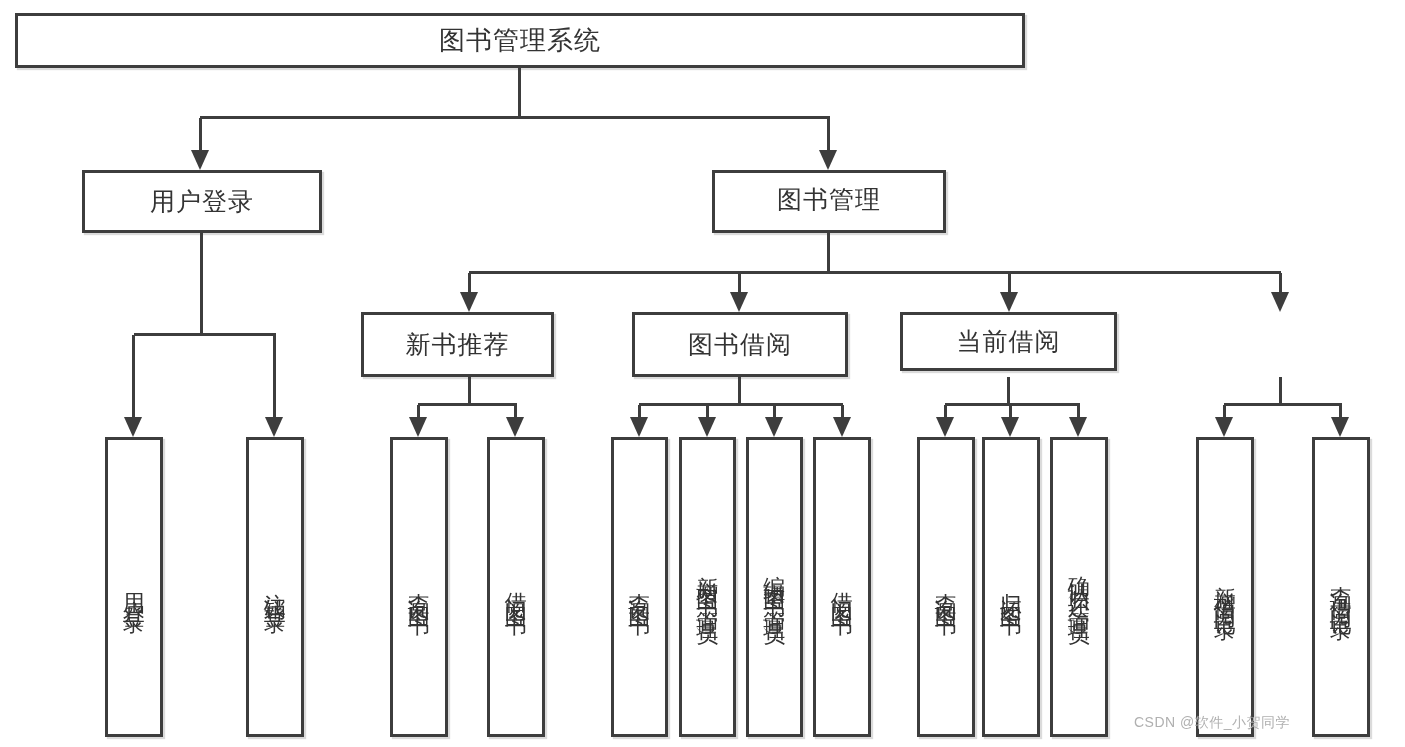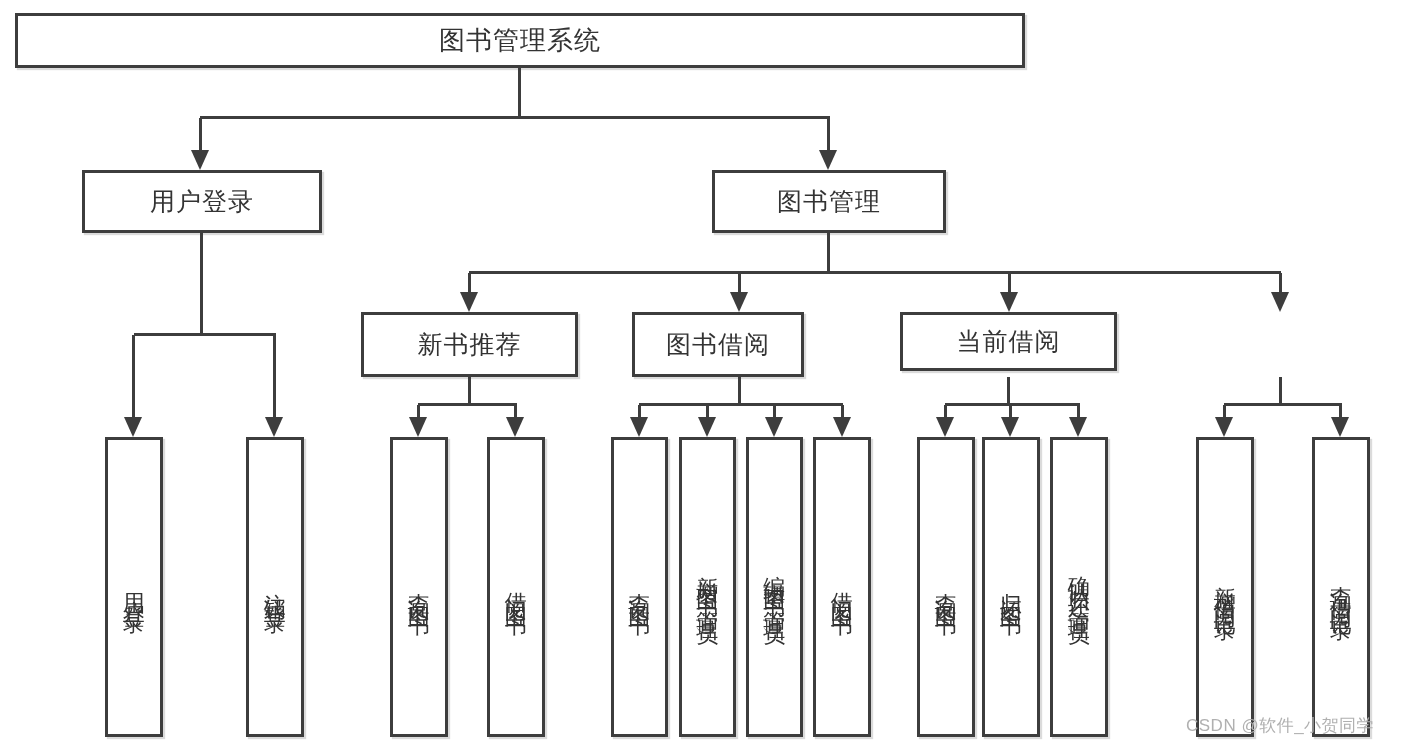--- a/index.html
+++ b/index.html
@@ -39,22 +39,22 @@
   .vl{position:absolute;width:3px;background:var(--line);}
   .hl{position:absolute;height:3px;background:var(--line);}
   .ah{
     position:absolute;width:0;height:0;
     border-left:9px solid transparent;
     border-right:9px solid transparent;
     border-top:20px solid var(--line);
   }
   #watermark{
     position:absolute;
-    left:1186px;top:714px;
-    font-size:17px;
+    left:1134px;top:714px;
+    font-size:14px;
     letter-spacing:0.5px;
     color:var(--wm);
     z-index:10;
     white-space:nowrap;
   }
 </style>
 </head>
 <body>
 
 <div id="canvas">
@@ -62,42 +62,42 @@
   <div class="box h1" style="left:15px;top:13px;width:1010px;height:55px;">图书管理系统</div>
 
   <div class="vl" style="left:518px;top:68px;height:50px;"></div>
   <div class="hl" style="left:200px;top:116px;width:630px;"></div>
   <div class="vl" style="left:199px;top:118px;height:38px;"></div>
   <div class="ah" style="left:191px;top:150px;"></div>
   <div class="vl" style="left:827px;top:118px;height:38px;"></div>
   <div class="ah" style="left:819px;top:150px;"></div>
 
   <div class="box h2" style="left:82px;top:170px;width:240px;height:63px;">用户登录</div>
-  <div class="box h2" style="left:712px;top:170px;width:234px;height:63px;">图书管理</div>
+  <div class="box h2" style="left:712px;top:170px;width:234px;height:63px;font-family:Liberation Mono, monospace;">图书管理</div>
 
   <div class="vl" style="left:200px;top:233px;height:102px;"></div>
   <div class="hl" style="left:134px;top:333px;width:142px;"></div>
   <div class="vl" style="left:132px;top:335px;height:88px;"></div>
   <div class="ah" style="left:124px;top:417px;"></div>
   <div class="vl" style="left:273px;top:335px;height:88px;"></div>
   <div class="ah" style="left:265px;top:417px;"></div>
 
   <div class="vl" style="left:827px;top:233px;height:40px;"></div>
   <div class="hl" style="left:469px;top:271px;width:812px;"></div>
   <div class="vl" style="left:468px;top:273px;height:25px;"></div>
   <div class="ah" style="left:460px;top:292px;"></div>
   <div class="vl" style="left:738px;top:273px;height:25px;"></div>
   <div class="ah" style="left:730px;top:292px;"></div>
   <div class="vl" style="left:1008px;top:273px;height:25px;"></div>
   <div class="ah" style="left:1000px;top:292px;"></div>
   <div class="vl" style="left:1279px;top:273px;height:25px;"></div>
   <div class="ah" style="left:1271px;top:292px;"></div>
 
-  <div class="box h2" style="left:361px;top:312px;width:217px;height:65px;">新书推荐</div>
-  <div class="box h2" style="left:632px;top:312px;width:172px;height:65px;">图书借阅</div>
+  <div class="box h2" style="left:361px;top:312px;width:193px;height:65px;">新书推荐</div>
+  <div class="box h2" style="left:632px;top:312px;width:216px;height:65px;">图书借阅</div>
   <div class="box h2" style="left:900px;top:312px;width:217px;height:59px;">当前借阅</div>
 
   <div class="vl" style="left:468px;top:377px;height:28px;"></div>
   <div class="hl" style="left:418px;top:403px;width:99px;"></div>
   <div class="vl" style="left:417px;top:405px;height:18px;"></div>
   <div class="ah" style="left:409px;top:417px;"></div>
   <div class="vl" style="left:514px;top:405px;height:18px;"></div>
   <div class="ah" style="left:506px;top:417px;"></div>
 
   <div class="vl" style="left:738px;top:377px;height:28px;"></div>

